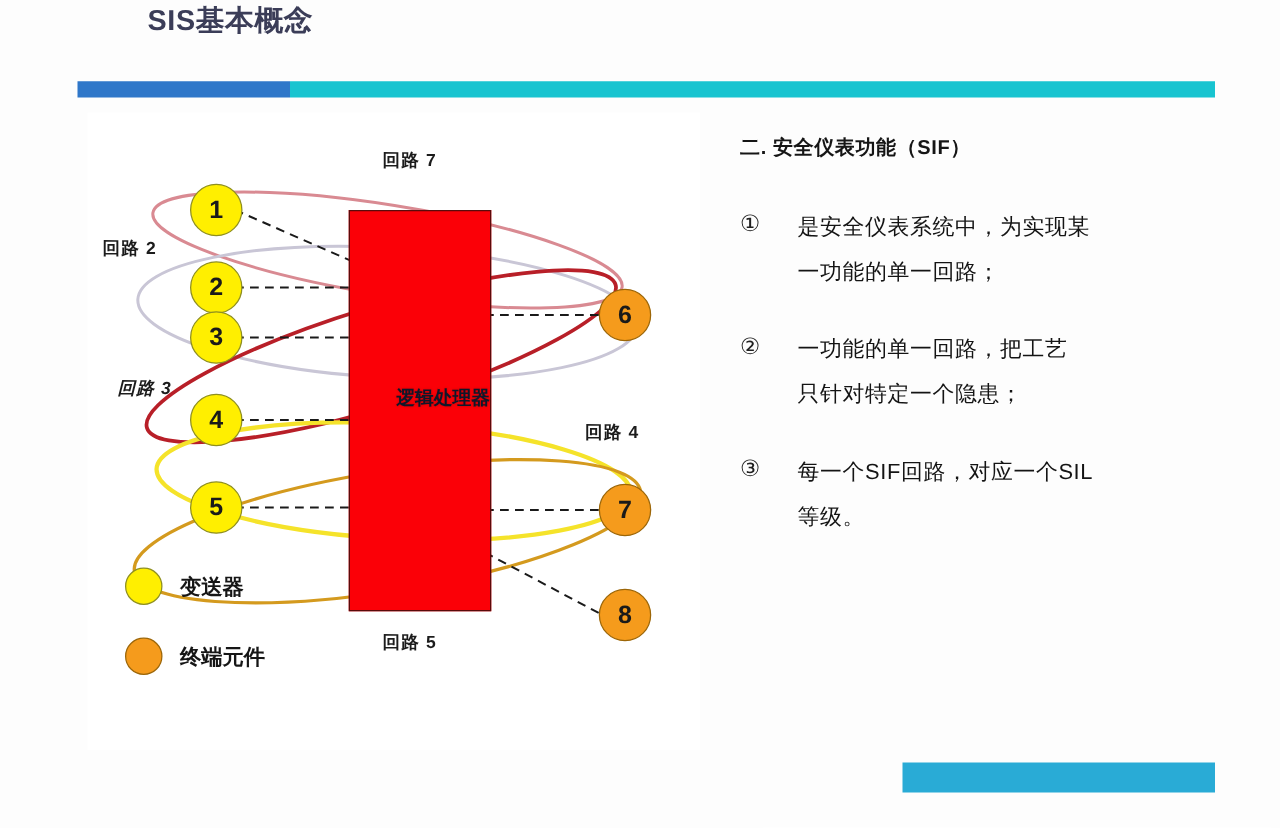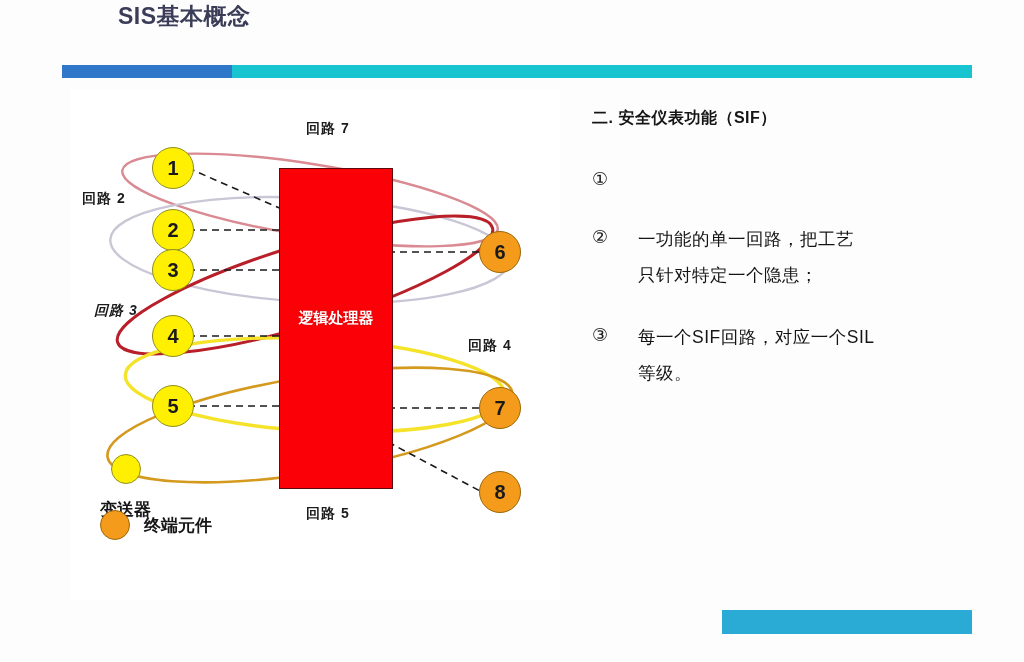--- a/index.html
+++ b/index.html
@@ -46,22 +46,22 @@
   .loop-label{
     position:absolute;font-size:14px;font-weight:bold;color:#1c1c1c;
     white-space:nowrap;letter-spacing:1px;
   }
 
   .proc-box{
     position:absolute;left:209px;top:78px;width:112px;height:319px;
     background:#fb0007;border:1px solid #5a0b0b;
   }
   .proc-label{
-    position:absolute;left:0;right:0;top:140px;text-align:center;
-    font-size:15px;font-weight:bold;color:#ffffff;
+    position:absolute;left:0;right:0;top:140px;text-align:right;
+    font-size:15px;font-weight:bold;color:#0f172a;
     text-shadow:0 0 2px rgba(0,0,0,.25);
   }
 
   .legend-row{position:absolute;display:flex;align-items:center;gap:14px;}
   .legend-dot{width:30px;height:30px;border-radius:50%;box-sizing:border-box;}
   .legend-dot.transmitter{background:#ffef00;border:1.5px solid #8f8f20;}
   .legend-dot.final{background:#f59b1c;border:1.5px solid #9c6608;}
   .legend-text{font-size:17px;font-weight:bold;color:#161616;white-space:nowrap;}
 
   
@@ -125,35 +125,39 @@
     <div class="node final" style="left:409px;top:141px;">6</div>
     <div class="node final" style="left:409px;top:297px;">7</div>
     <div class="node final" style="left:409px;top:381px;">8</div>
 
     <div class="loop-label" style="left:236px;top:30px;">回路 7</div>
     <div class="loop-label" style="left:12px;top:100px;">回路 2</div>
     <div class="loop-label" style="left:24px;top:212px;font-style:italic;">回路 3</div>
     <div class="loop-label" style="left:398px;top:247px;">回路 4</div>
     <div class="loop-label" style="left:236px;top:415px;">回路 5</div>
 
-    <div class="legend-row" style="left:30px;top:364px;flex-direction:column;">
+    <div class="legend-row" style="left:30px;top:364px;">
       <span class="legend-dot transmitter"></span>
       <span class="legend-text">变送器</span>
     </div>
     <div class="legend-row" style="left:30px;top:420px;">
       <span class="legend-dot final"></span>
       <span class="legend-text">终端元件</span>
     </div>
   </div>
 
   <div class="content">
     <div class="section-heading">二.  安全仪表功能（SIF）</div>
 
     <div class="bullet">
       <div class="bullet-marker">①</div>
+      <div class="bullet-text">
+        <div>是安全仪表系统中，为实现某</div>
+        <div>一功能的单一回路；</div>
+      </div>
     </div>
 
     <div class="bullet">
       <div class="bullet-marker">②</div>
       <div class="bullet-text">
         <div>一功能的单一回路，把工艺</div>
         <div>只针对特定一个隐患；</div>
       </div>
     </div>
 

